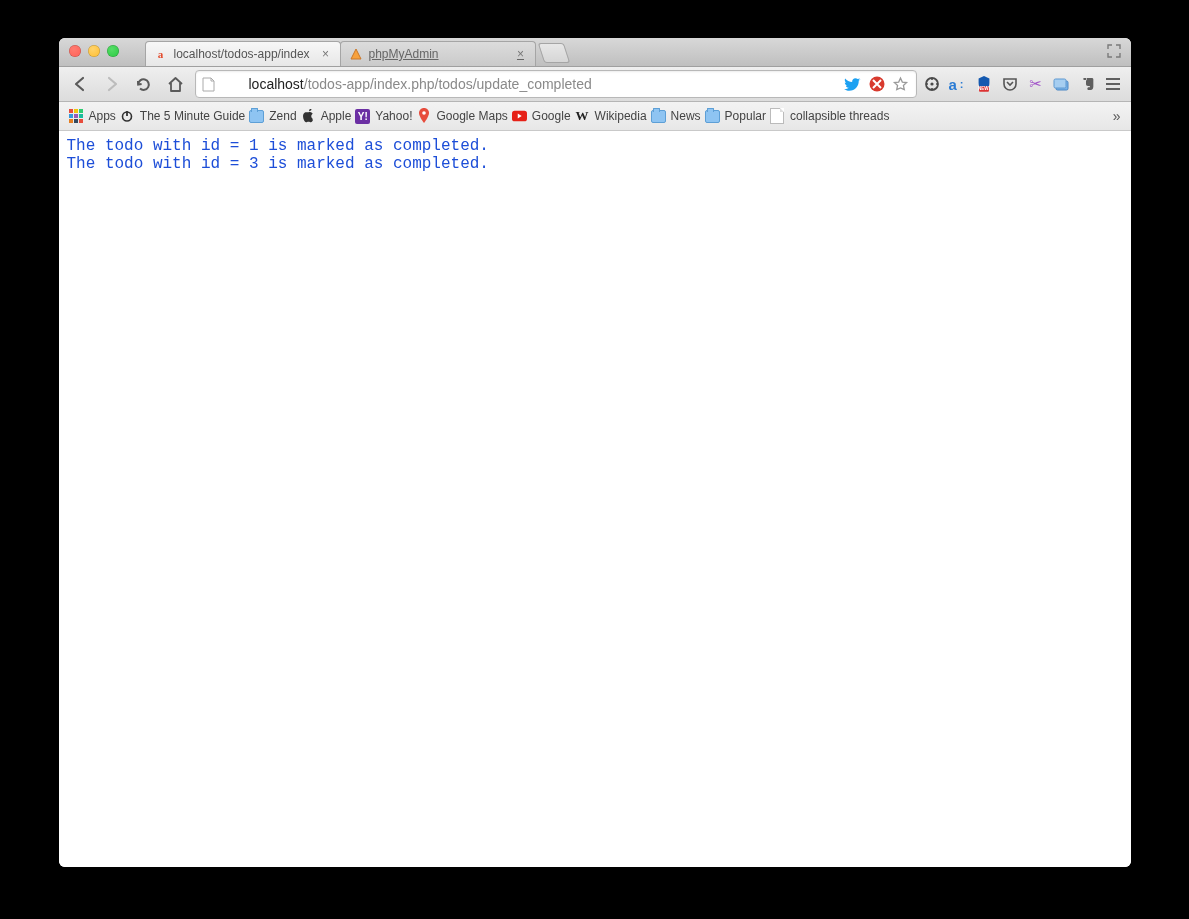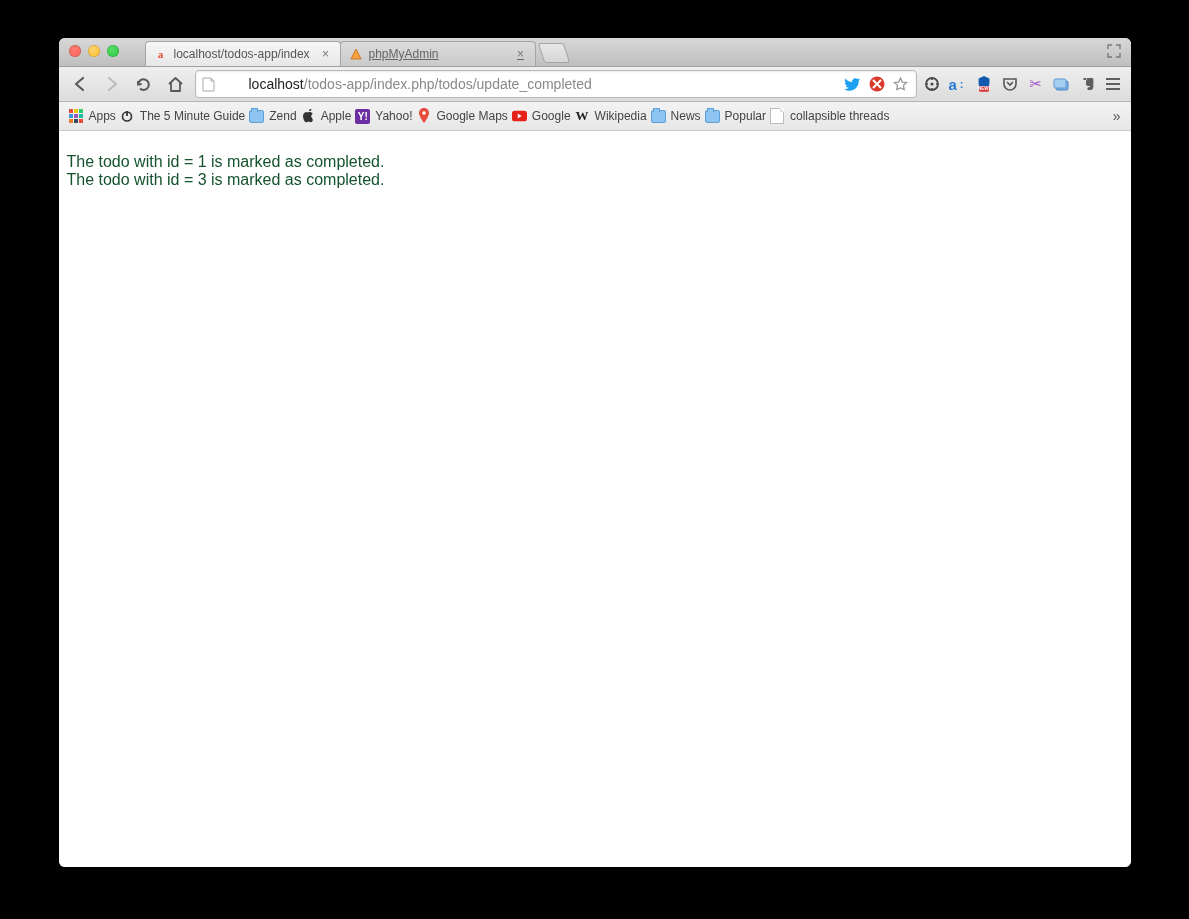--- a/index.html
+++ b/index.html
@@ -113,24 +113,23 @@
   .bm-overflow{margin-left:auto;color:#555;font-size:14px;}
   .folder-icon{width:15px;height:11px;border-radius:2px;background:#8ec4f2;border:1px solid #5d9fd6;position:relative;}
   .folder-icon::before{content:"";position:absolute;left:1px;top:-3px;width:5px;height:3px;background:#8ec4f2;border:1px solid #5d9fd6;border-bottom:none;border-radius:1px 1px 0 0;}
   .doc-icon{width:12px;height:14px;background:#fff;border:1px solid #bbb;position:relative;}
   .doc-icon::before{content:"";position:absolute;right:-1px;top:-1px;width:0;height:0;border-left:4px solid #ddd;border-top:4px solid #fff;}
   .apps-icon{width:14px;height:14px;display:grid;grid-template-columns:repeat(3,1fr);grid-template-rows:repeat(3,1fr);gap:1px;}
   .apps-icon i{display:block;width:100%;height:100%;}
   
   .viewport{
     flex:1;background:#fff;padding:6px 8px;
-    font-family:Liberation Sans, sans-serif;
-    font-size:16px;color:#14532d;line-height:1.15;
+    font-family:Liberation Mono, monospace;
+    font-size:16px;color:#1d4ed8;line-height:1.15;
     overflow:auto;
-    margin-top:16px;
   }
   .viewport p{margin:0;}
   svg{display:block;}
 </style>
 </head>
 <body>
 
 <div class="window">
 
   <div class="tabstrip">

